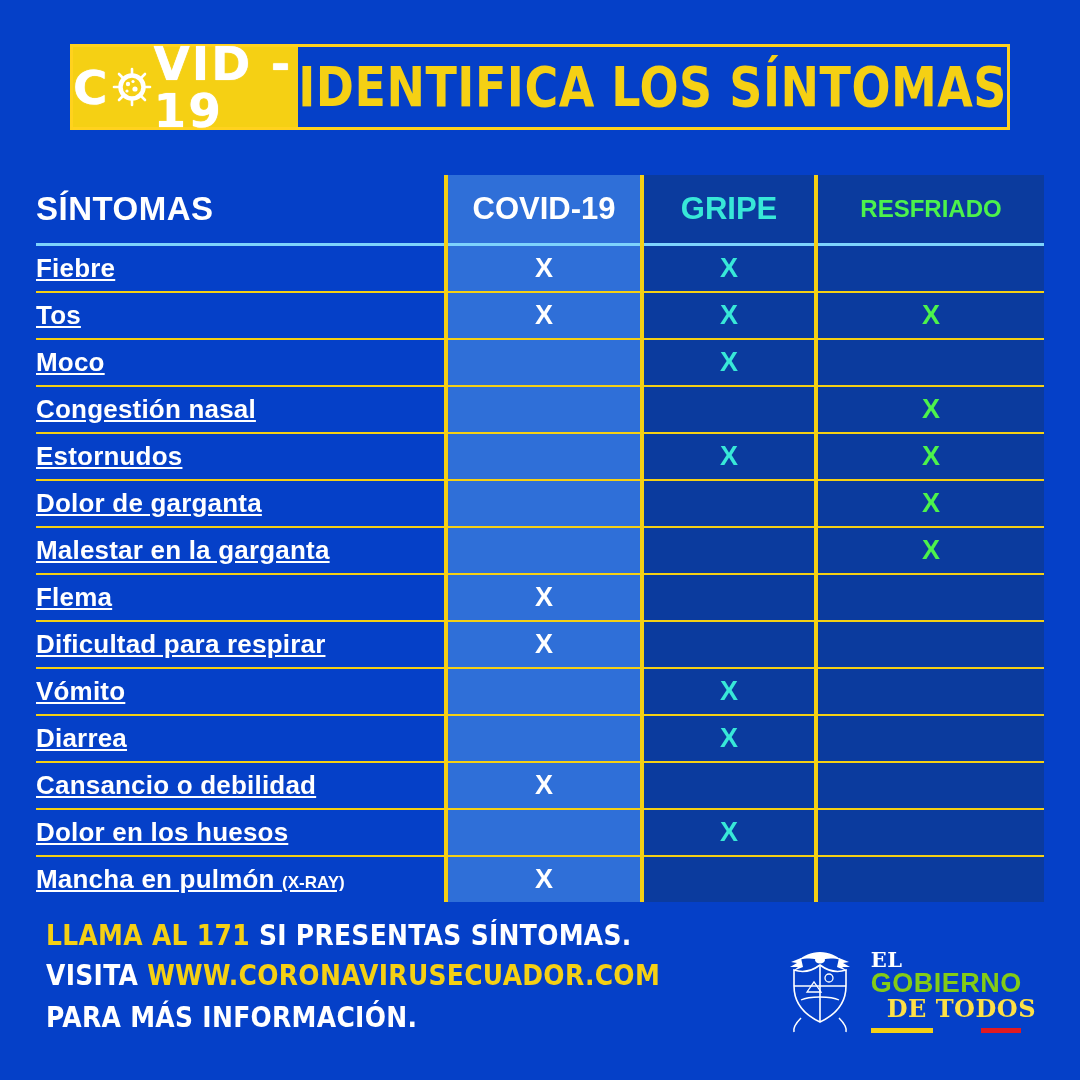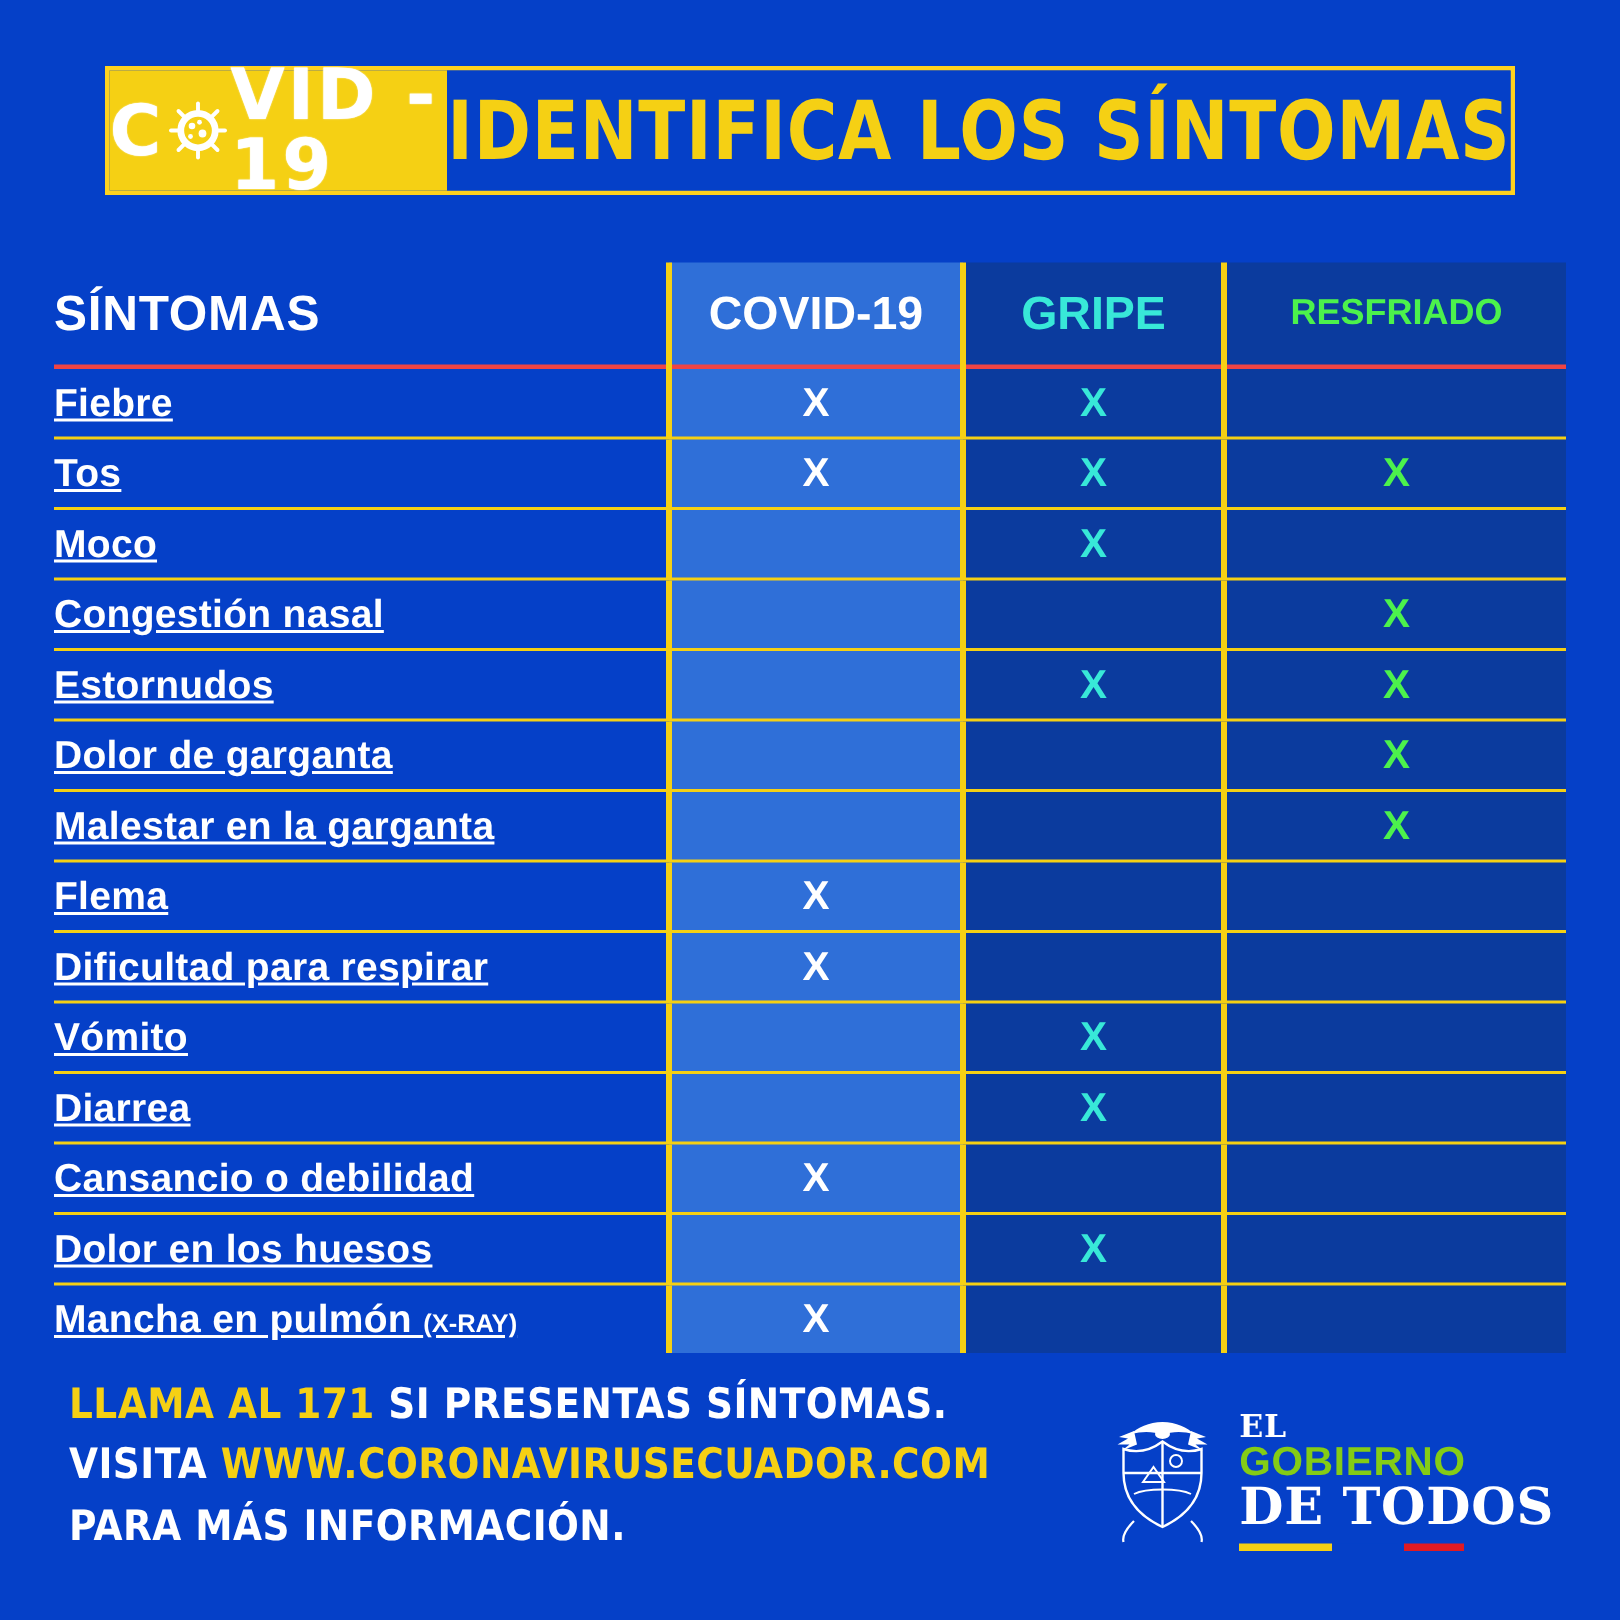--- a/index.html
+++ b/index.html
@@ -88,21 +88,21 @@
   table.symptoms col.c3 { width: 228px; }
 
   table.symptoms th, table.symptoms td {
     padding: 0;
     margin: 0;
   }
 
   thead th {
     height: 68px;
     vertical-align: middle;
-    border-bottom: 3px solid #ef4444;
+    border-bottom: 3px solid #7dd3fc;
   }
   th.h-sint {
     text-align: left;
     padding-left: 18px;
     color: #ffffff;
     font-size: 33px;
     font-weight: bold;
     letter-spacing: 0.5px;
   }
   th.h-covid {
@@ -215,25 +215,26 @@
     letter-spacing: 0.5px;
   }
   .gov-text .l2 {
     color: #84cc16;
     font-family: Liberation Sans, sans-serif;
     font-weight: bold;
     font-size: 27px;
     letter-spacing: 0.5px;
   }
   .gov-text .l3 {
-    color: #ffffff;
+    color: #fde047;
     font-family: "DejaVu Serif", serif;
     font-weight: bold;
-    font-size: 34px;
+    font-size: 24px;
     letter-spacing: 0.5px;
+    margin-left: 16px;
   }
   .gov-bars {
     display: flex;
     gap: 4px;
     margin-top: 7px;
   }
   .gov-bars span { display: block; height: 5px; }
   .bar-y { width: 62px; background: #f5d014; }
   .bar-b { width: 40px; background: #0540c8; }
   .bar-r { width: 40px; background: #e01a22; }

